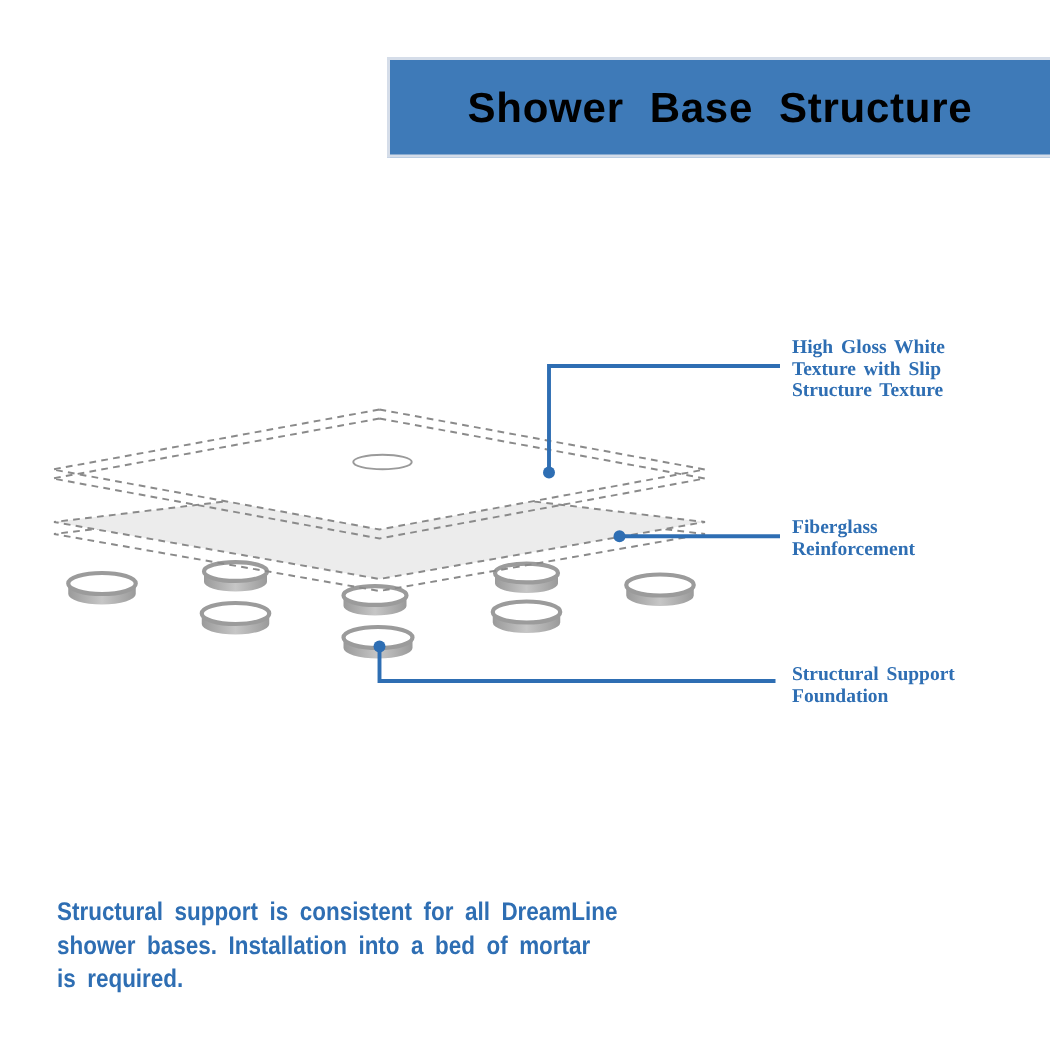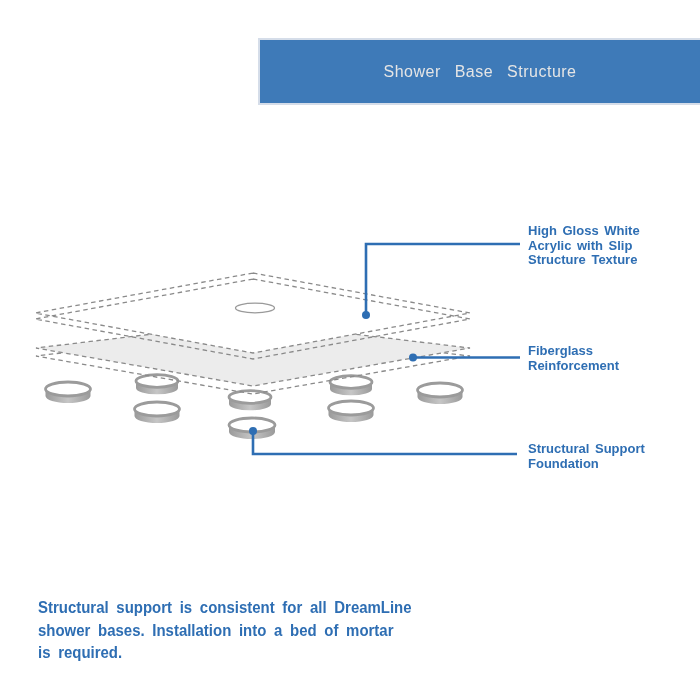--- a/index.html
+++ b/index.html
@@ -1,24 +1,24 @@
 <!DOCTYPE html>
 <html><head>
 <meta charset="utf-8">
 <style>
   html,body{margin:0;padding:0;background:#fff;}
   #page{position:relative;width:700px;height:700px;background:#fff;overflow:hidden;
         font-family:"Liberation Sans",sans-serif;}
   .banner{position:absolute;left:258px;top:38px;width:442px;height:67px;
           background:#3e7ab8;border:2px solid #d5dde9;border-right:none;
           box-sizing:border-box;display:flex;align-items:center;justify-content:center;}
-  .banner-title{color:#e5e5e5;font-weight:normal;font-size:16px;letter-spacing:.5px;word-spacing:9px;}
+  .banner-title{color:#000000;font-weight:bold;font-size:28px;letter-spacing:.5px;word-spacing:9px;}
   svg{position:absolute;left:0;top:0;}
   .label{position:absolute;left:528px;color:#2e6eb3;font-weight:bold;font-size:13px;
-         line-height:14.5px;word-spacing:2px;letter-spacing:0px;}
+         line-height:14.5px;word-spacing:2px;letter-spacing:0px;font-family:Liberation Serif, serif;}
   .footer{position:absolute;left:38px;top:597px;color:#2e6eb3;font-weight:bold;
           font-size:17px;line-height:22.5px;word-spacing:4px;
           transform:scaleX(.88);transform-origin:left top;white-space:nowrap;}
 </style>
 </head>
 <body>
 
 <div id="page">
 
   <div class="banner">
@@ -87,21 +87,21 @@
     </g>
     <g fill="#2e6eb3">
       <circle cx="366" cy="315" r="4"></circle>
       <circle cx="413" cy="357.5" r="4"></circle>
       <circle cx="253" cy="431" r="4"></circle>
     </g>
   </svg>
 
   <div class="label" style="top:224px">
     <div>High Gloss White</div>
-    <div>Acrylic with Slip</div>
+    <div>Texture with Slip</div>
     <div>Structure Texture</div>
   </div>
   <div class="label" style="top:344px">
     <div>Fiberglass</div>
     <div>Reinforcement</div>
   </div>
   <div class="label" style="top:442px">
     <div>Structural Support</div>
     <div>Foundation</div>
   </div>

